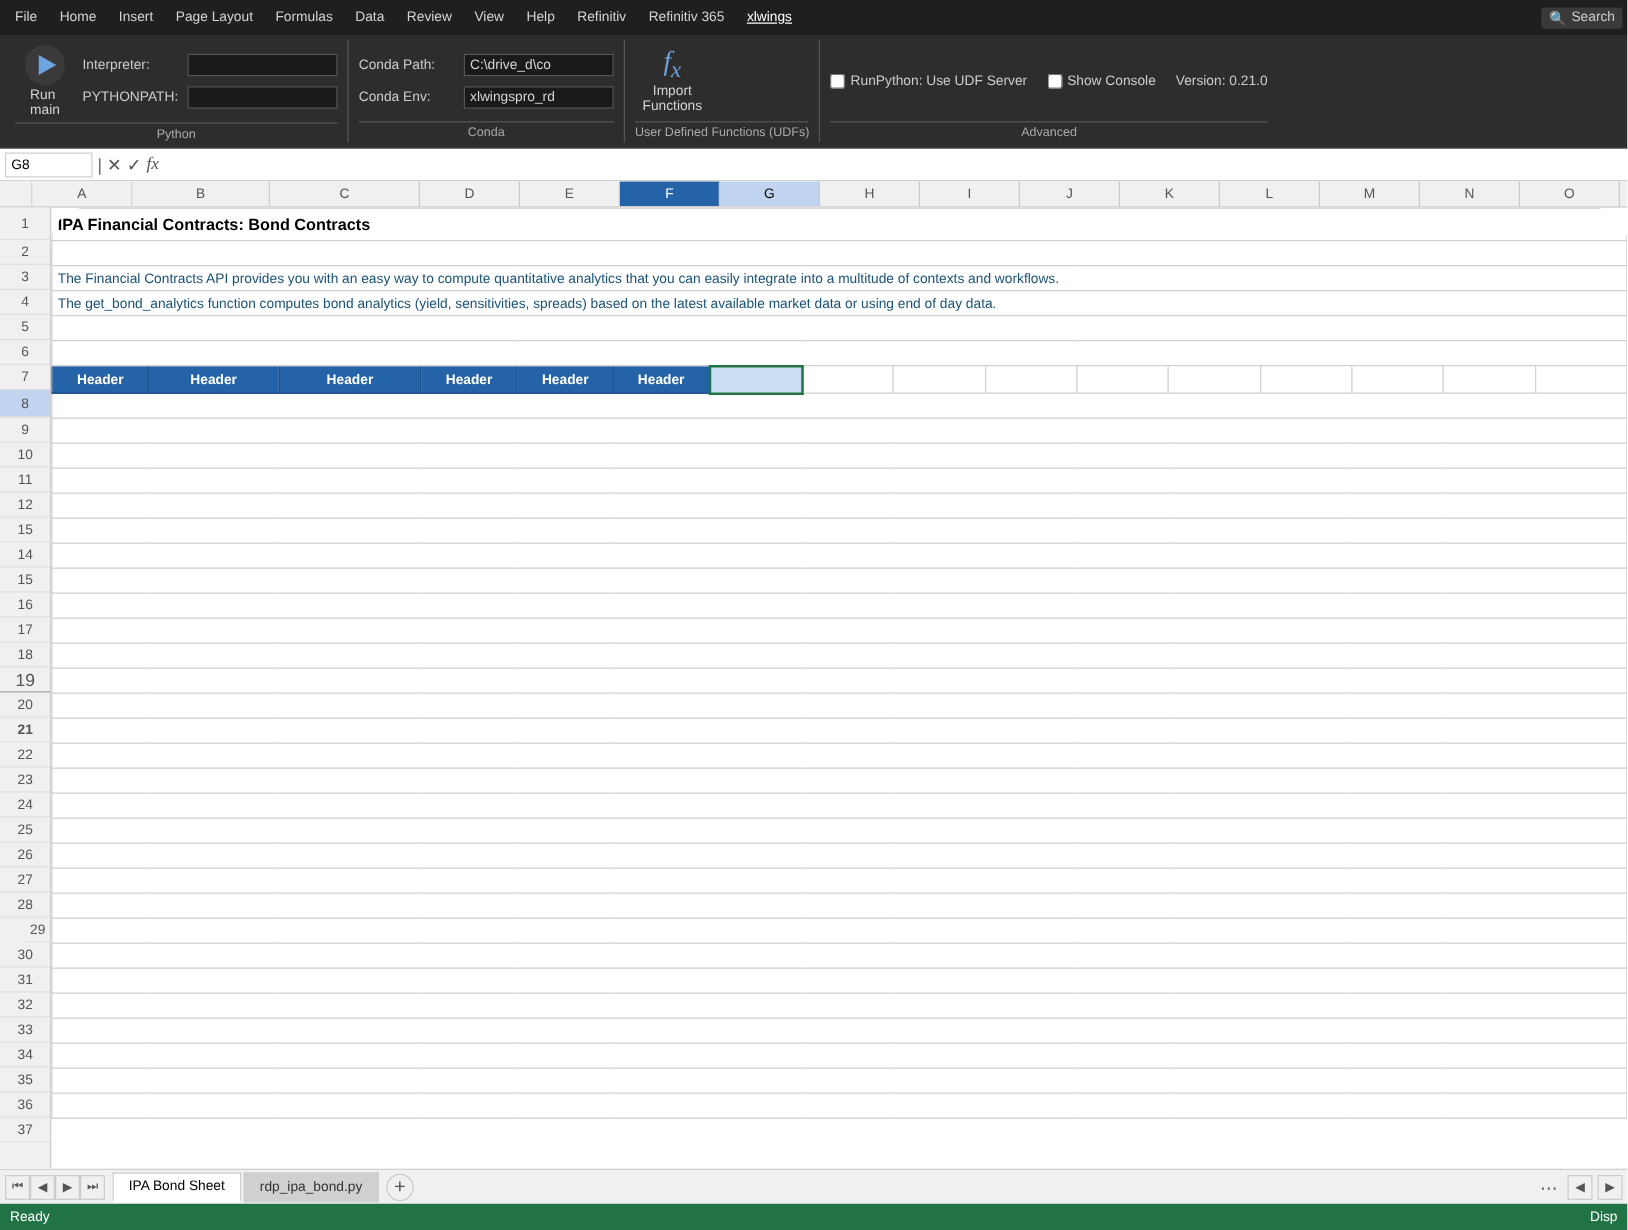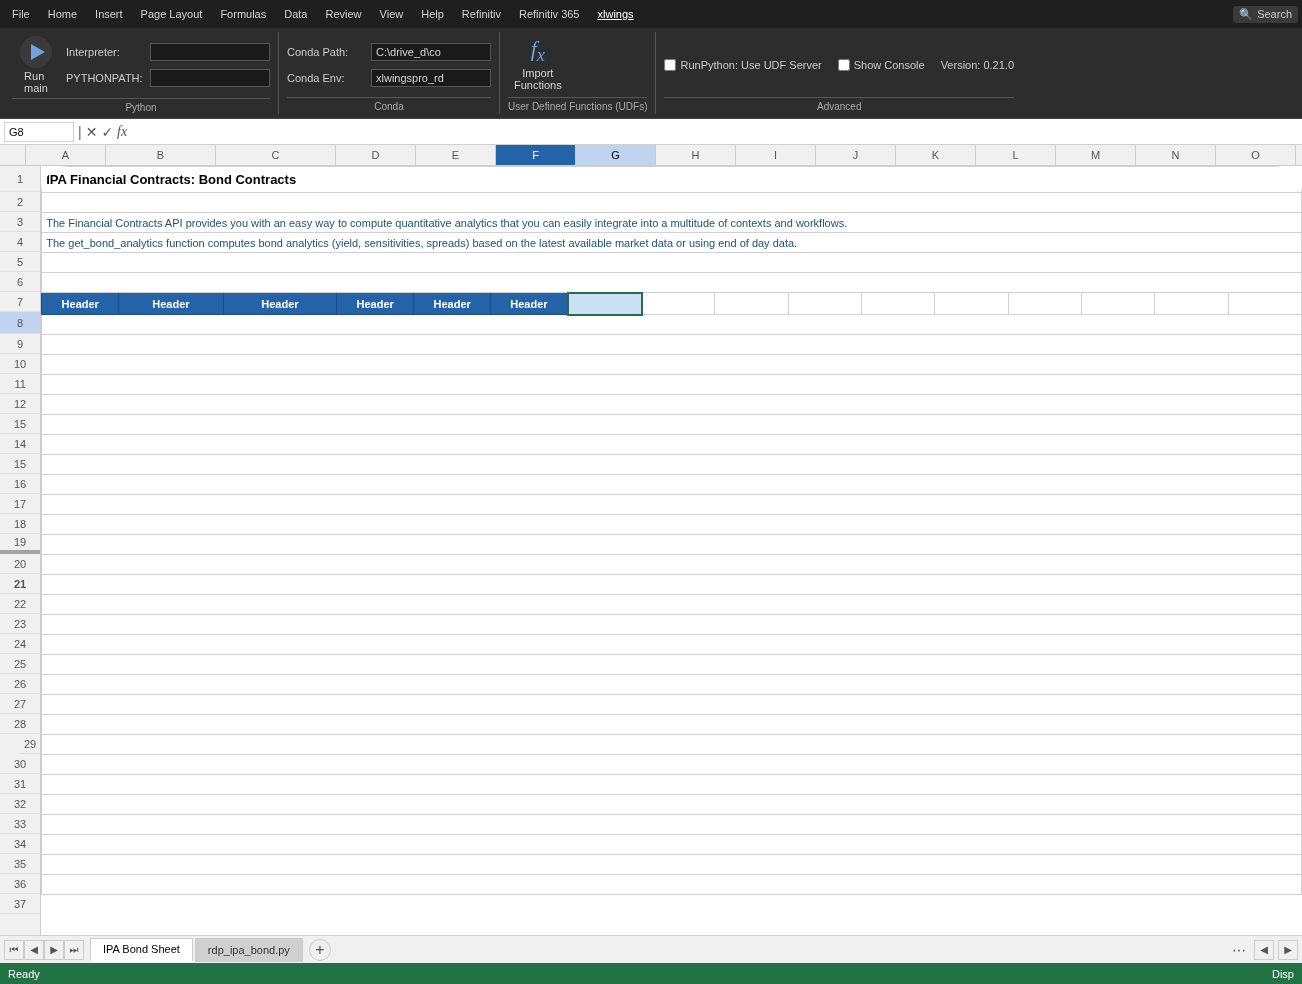--- a/index.html
+++ b/index.html
@@ -480,21 +480,21 @@
       <div style="height:20px;min-height:20px;display:flex;align-items:center;justify-content:center;font-size:11px;color:#555;border-bottom:1px solid #e0e0e0;padding:0 4px;">9</div>
       <div style="height:20px;min-height:20px;display:flex;align-items:center;justify-content:center;font-size:11px;color:#555;border-bottom:1px solid #e0e0e0;padding:0 4px;">10</div>
       <div style="height:20px;min-height:20px;display:flex;align-items:center;justify-content:center;font-size:11px;color:#555;border-bottom:1px solid #e0e0e0;padding:0 4px;">11</div>
       <div style="height:20px;min-height:20px;display:flex;align-items:center;justify-content:center;font-size:11px;color:#555;border-bottom:1px solid #e0e0e0;padding:0 4px;">12</div>
       <div style="height:20px;min-height:20px;display:flex;align-items:center;justify-content:center;font-size:11px;color:#555;border-bottom:1px solid #e0e0e0;padding:0 4px;">15</div>
       <div style="height:20px;min-height:20px;display:flex;align-items:center;justify-content:center;font-size:11px;color:#555;border-bottom:1px solid #e0e0e0;padding:0 4px;">14</div>
       <div style="height:20px;min-height:20px;display:flex;align-items:center;justify-content:center;font-size:11px;color:#555;border-bottom:1px solid #e0e0e0;padding:0 4px;">15</div>
       <div style="height:20px;min-height:20px;display:flex;align-items:center;justify-content:center;font-size:11px;color:#555;border-bottom:1px solid #e0e0e0;padding:0 4px;">16</div>
       <div style="height:20px;min-height:20px;display:flex;align-items:center;justify-content:center;font-size:11px;color:#555;border-bottom:1px solid #e0e0e0;padding:0 4px;">17</div>
       <div style="height:20px;min-height:20px;display:flex;align-items:center;justify-content:center;font-size:11px;color:#555;border-bottom:1px solid #e0e0e0;padding:0 4px;">18</div>
-      <div style="height:20px;min-height:20px;display:flex;align-items:center;justify-content:center;font-size:11px;color:#555;border-bottom:4px solid #a3a3a3;padding:0 4px;">19</div>
+      <div style="height:20px;min-height:20px;display:flex;align-items:center;justify-content:center;font-size:14px;color:#555;border-bottom:1px solid #a3a3a3;padding:0 4px;">19</div>
       <div style="height:20px;min-height:20px;display:flex;align-items:center;justify-content:center;font-size:11px;color:#555;border-bottom:1px solid #e0e0e0;padding:0 4px;">20</div>
       <div style="height:20px;min-height:20px;display:flex;align-items:center;justify-content:center;font-size:11px;color:#555;border-bottom:1px solid #e0e0e0;padding:0 4px;font-weight:bold;">21</div>
       <div style="height:20px;min-height:20px;display:flex;align-items:center;justify-content:center;font-size:11px;color:#555;border-bottom:1px solid #e0e0e0;padding:0 4px;">22</div>
       <div style="height:20px;min-height:20px;display:flex;align-items:center;justify-content:center;font-size:11px;color:#555;border-bottom:1px solid #e0e0e0;padding:0 4px;">23</div>
       <div style="height:20px;min-height:20px;display:flex;align-items:center;justify-content:center;font-size:11px;color:#555;border-bottom:1px solid #e0e0e0;padding:0 4px;">24</div>
       <div style="height:20px;min-height:20px;display:flex;align-items:center;justify-content:center;font-size:11px;color:#555;border-bottom:1px solid #e0e0e0;padding:0 4px;">25</div>
       <div style="height:20px;min-height:20px;display:flex;align-items:center;justify-content:center;font-size:11px;color:#555;border-bottom:1px solid #e0e0e0;padding:0 4px;">26</div>
       <div style="height:20px;min-height:20px;display:flex;align-items:center;justify-content:center;font-size:11px;color:#555;border-bottom:1px solid #e0e0e0;padding:0 4px;">27</div>
       <div style="height:20px;min-height:20px;display:flex;align-items:center;justify-content:center;font-size:11px;color:#555;border-bottom:1px solid #e0e0e0;padding:0 4px;">28</div>
       <div style="height:20px;min-height:20px;display:flex;align-items:center;justify-content:center;font-size:11px;color:#555;border-bottom:1px solid #e0e0e0;padding:0 4px;margin-left:20px;">29</div>

